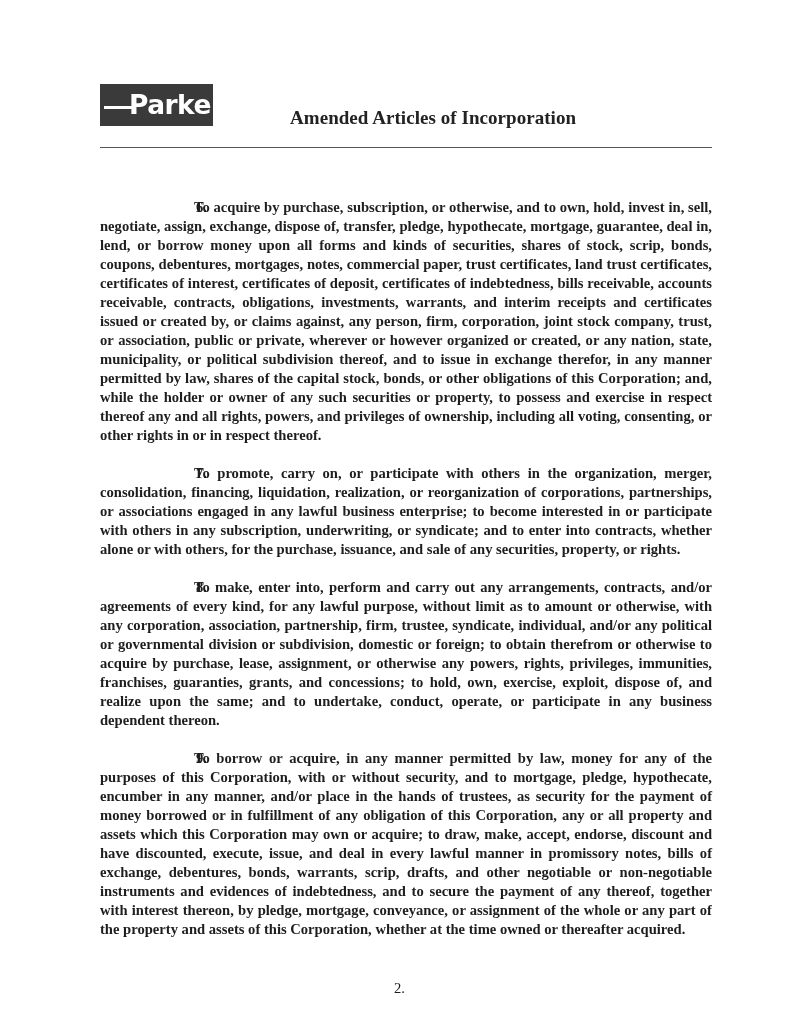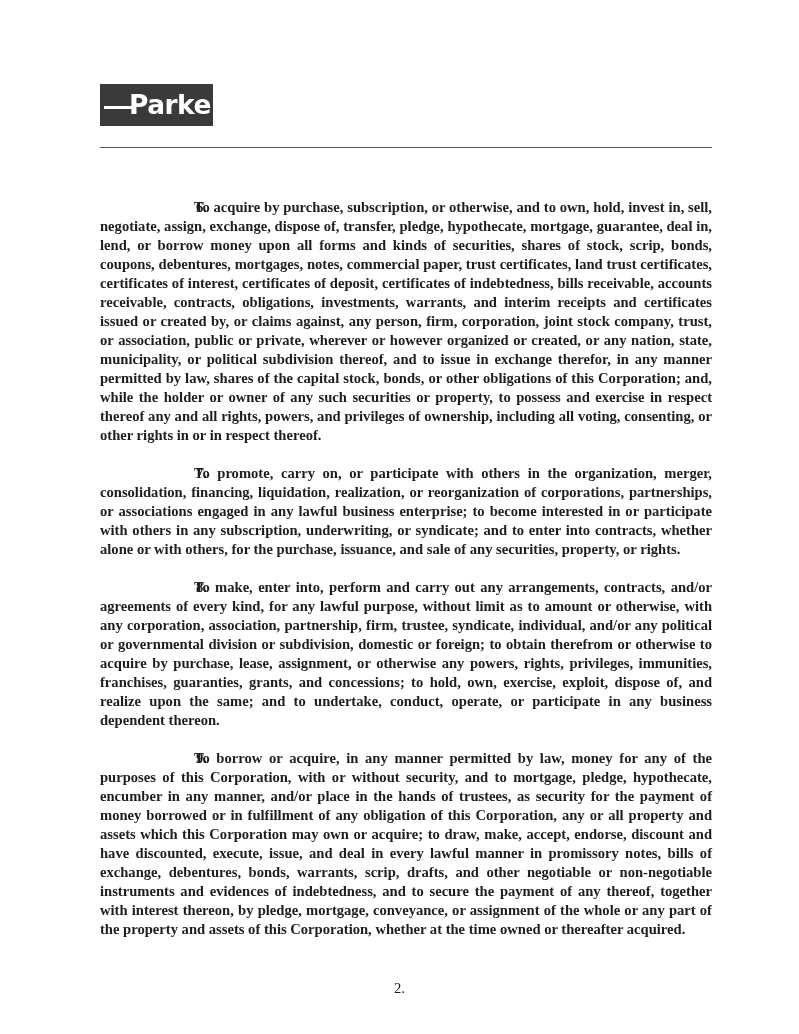--- a/index.html
+++ b/index.html
@@ -100,20 +100,21 @@
     }
   </style>
 </head>
 <body>
 
 <div class="header">
   <div class="logo">
     <div class="logo-bar"></div>
     <span class="logo-text">Parker</span>
   </div>
+  <div class="title">Amended Articles of Incorporation</div>
   <div class="rule"></div>
 </div>
 
 <div class="content">
   <p class="para"><span class="para-num">6.</span><span>To acquire by purchase, subscription, or otherwise, and to own, hold, invest in, sell, negotiate, assign, exchange, dispose of, transfer, pledge, hypothecate, mortgage, guarantee, deal in, lend, or borrow money upon all forms and kinds of securities, shares of stock, scrip, bonds, coupons, debentures, mortgages, notes, commercial paper, trust certificates, land trust certificates, certificates of interest, certificates of deposit, certificates of indebtedness, bills receivable, accounts receivable, contracts, obligations, investments, warrants, and interim receipts and certificates issued or created by, or claims against, any person, firm, corporation, joint stock company, trust, or association, public or private, wherever or however organized or created, or any nation, state, municipality, or political subdivision thereof, and to issue in exchange therefor, in any manner permitted by law, shares of the capital stock, bonds, or other obligations of this Corporation; and, while the holder or owner of any such securities or property, to possess and exercise in respect thereof any and all rights, powers, and privileges of ownership, including all voting, consenting, or other rights in or in respect thereof.</span></p>
   <p class="para"><span class="para-num">7.</span><span>To promote, carry on, or participate with others in the organization, merger, consolidation, financing, liquidation, realization, or reorganization of corporations, partnerships, or associations engaged in any lawful business enterprise; to become interested in or participate with others in any subscription, underwriting, or syndicate; and to enter into contracts, whether alone or with others, for the purchase, issuance, and sale of any securities, property, or rights.</span></p>
   <p class="para"><span class="para-num">8.</span><span>To make, enter into, perform and carry out any arrangements, contracts, and/or agreements of every kind, for any lawful purpose, without limit as to amount or otherwise, with any corporation, association, partnership, firm, trustee, syndicate, individual, and/or any political or governmental division or subdivision, domestic or foreign; to obtain therefrom or otherwise to acquire by purchase, lease, assignment, or otherwise any powers, rights, privileges, immunities, franchises, guaranties, grants, and concessions; to hold, own, exercise, exploit, dispose of, and realize upon the same; and to undertake, conduct, operate, or participate in any business dependent thereon.</span></p>
   <p class="para"><span class="para-num">9.</span><span>To borrow or acquire, in any manner permitted by law, money for any of the purposes of this Corporation, with or without security, and to mortgage, pledge, hypothecate, encumber in any manner, and/or place in the hands of trustees, as security for the payment of money borrowed or in fulfillment of any obligation of this Corporation, any or all property and assets which this Corporation may own or acquire; to draw, make, accept, endorse, discount and have discounted, execute, issue, and deal in every lawful manner in promissory notes, bills of exchange, debentures, bonds, warrants, scrip, drafts, and other negotiable or non-negotiable instruments and evidences of indebtedness, and to secure the payment of any thereof, together with interest thereon, by pledge, mortgage, conveyance, or assignment of the whole or any part of the property and assets of this Corporation, whether at the time owned or thereafter acquired.</span></p>
 </div>
 

